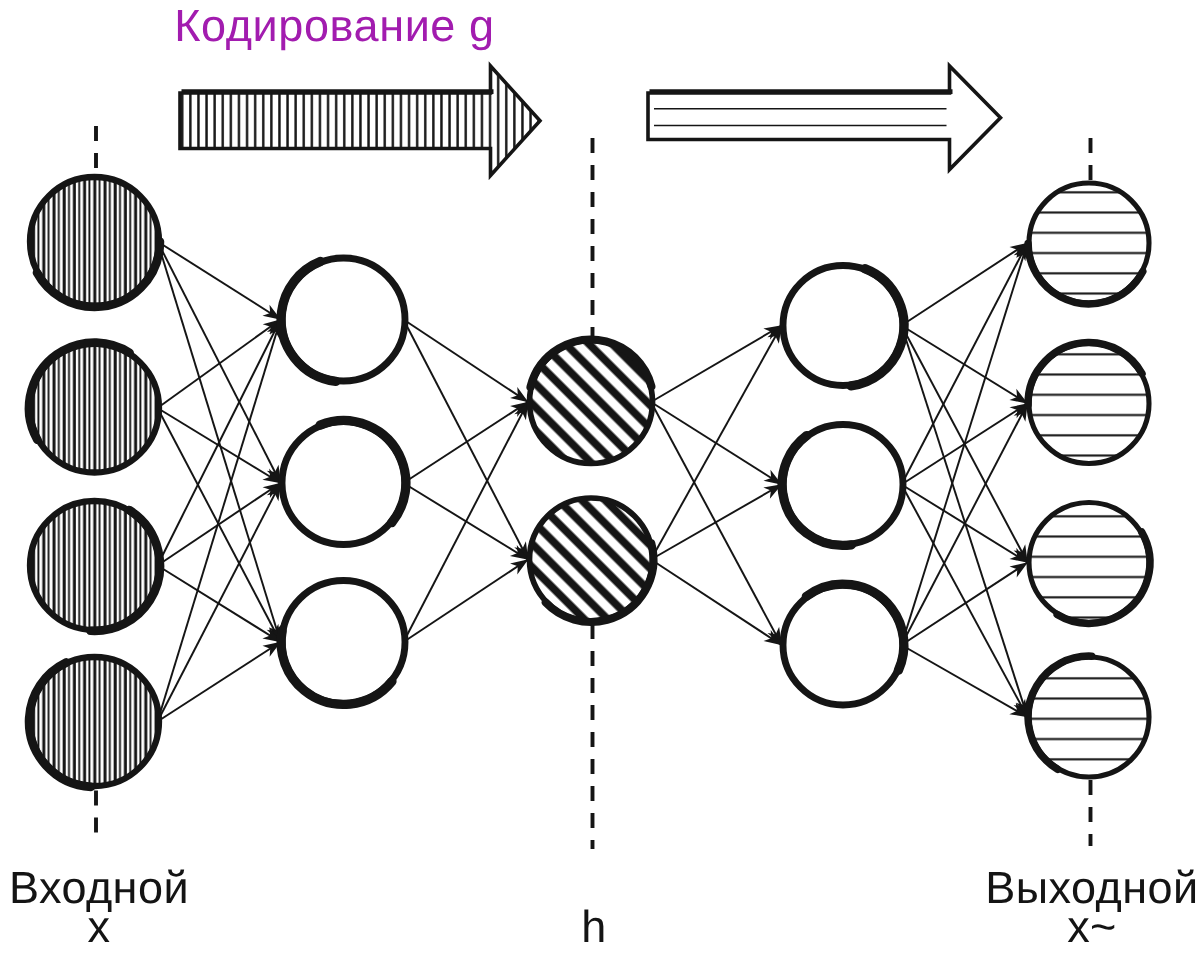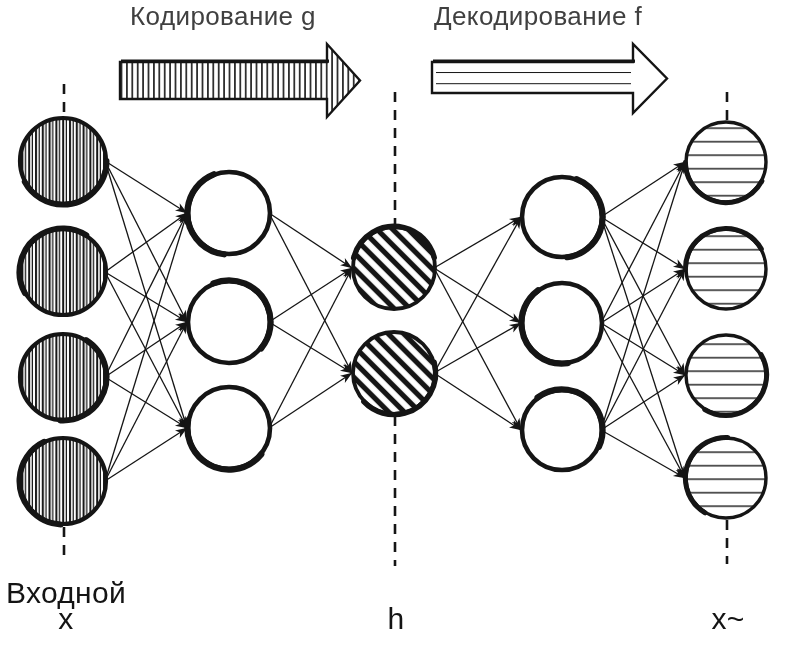--- a/index.html
+++ b/index.html
@@ -1,20 +1,20 @@
 <!DOCTYPE html>
 <html><head>
 <meta charset="utf-8">
 <style>
   html,body{margin:0;padding:0;background:#ffffff;}
   #stage{position:relative;width:800px;height:647px;background:#ffffff;overflow:hidden;
          font-family:"Liberation Sans",sans-serif;color:#141414;}
   #net{position:absolute;left:0;top:0;}
-  .toplabel{position:absolute;top:1px;transform:translateX(-50%);font-size:26px;
-            letter-spacing:0.4px;white-space:nowrap;color:#404040;}
+  .toplabel{position:absolute;top:1px;transform:translateX(-50%);font-size:30px;
+            letter-spacing:0.4px;white-space:nowrap;color:#a21caf;}
   #encode-label{left:223px;}
   #decode-label{left:538px;}
   .collabel{position:absolute;transform:translateX(-50%);font-size:30px;
             letter-spacing:0.3px;white-space:nowrap;color:#141414;}
   .row1{top:552px;margin-top:24px;}
   .row2{top:602px;}
   .c1{left:66px;}
   .c2{left:396px;}
   .c3{left:728px;}
 </style>
@@ -139,21 +139,21 @@
         <circle cx="726" cy="269" r="40" fill="url(#hhatch)" stroke="#151515" stroke-width="3.4"></circle>
         <circle cx="726" cy="269" r="40.6" fill="none" stroke="#151515" stroke-width="5" stroke-dasharray="107.1408758580263 147.9564476134649" stroke-linecap="round" transform="rotate(179 726 269)"></circle>
         <circle cx="726" cy="375" r="40" fill="url(#hhatch)" stroke="#151515" stroke-width="3.4"></circle>
         <circle cx="726" cy="375" r="40.6" fill="none" stroke="#151515" stroke-width="5" stroke-dasharray="107.1408758580263 147.9564476134649" stroke-linecap="round" transform="rotate(330 726 375)"></circle>
         <circle cx="726" cy="478" r="40" fill="url(#hhatch)" stroke="#151515" stroke-width="3.4"></circle>
         <circle cx="726" cy="478" r="40.6" fill="none" stroke="#151515" stroke-width="5" stroke-dasharray="107.1408758580263 147.9564476134649" stroke-linecap="round" transform="rotate(121 726 478)"></circle>
       </g>
     </svg>
 
   <div id="encode-label" class="toplabel">Кодирование g</div>
-  <div id="decode-label" class="toplabel">Декодирование f</div>
 
   <div class="collabel row1 c1">Входной</div>
   <div class="collabel row2 c1">x</div>
 
   <div class="collabel row2 c2">h</div>
 
+  <div class="collabel row1 c3">Выходной</div>
   <div class="collabel row2 c3">x~</div>
 </div>
 
 </body></html>

